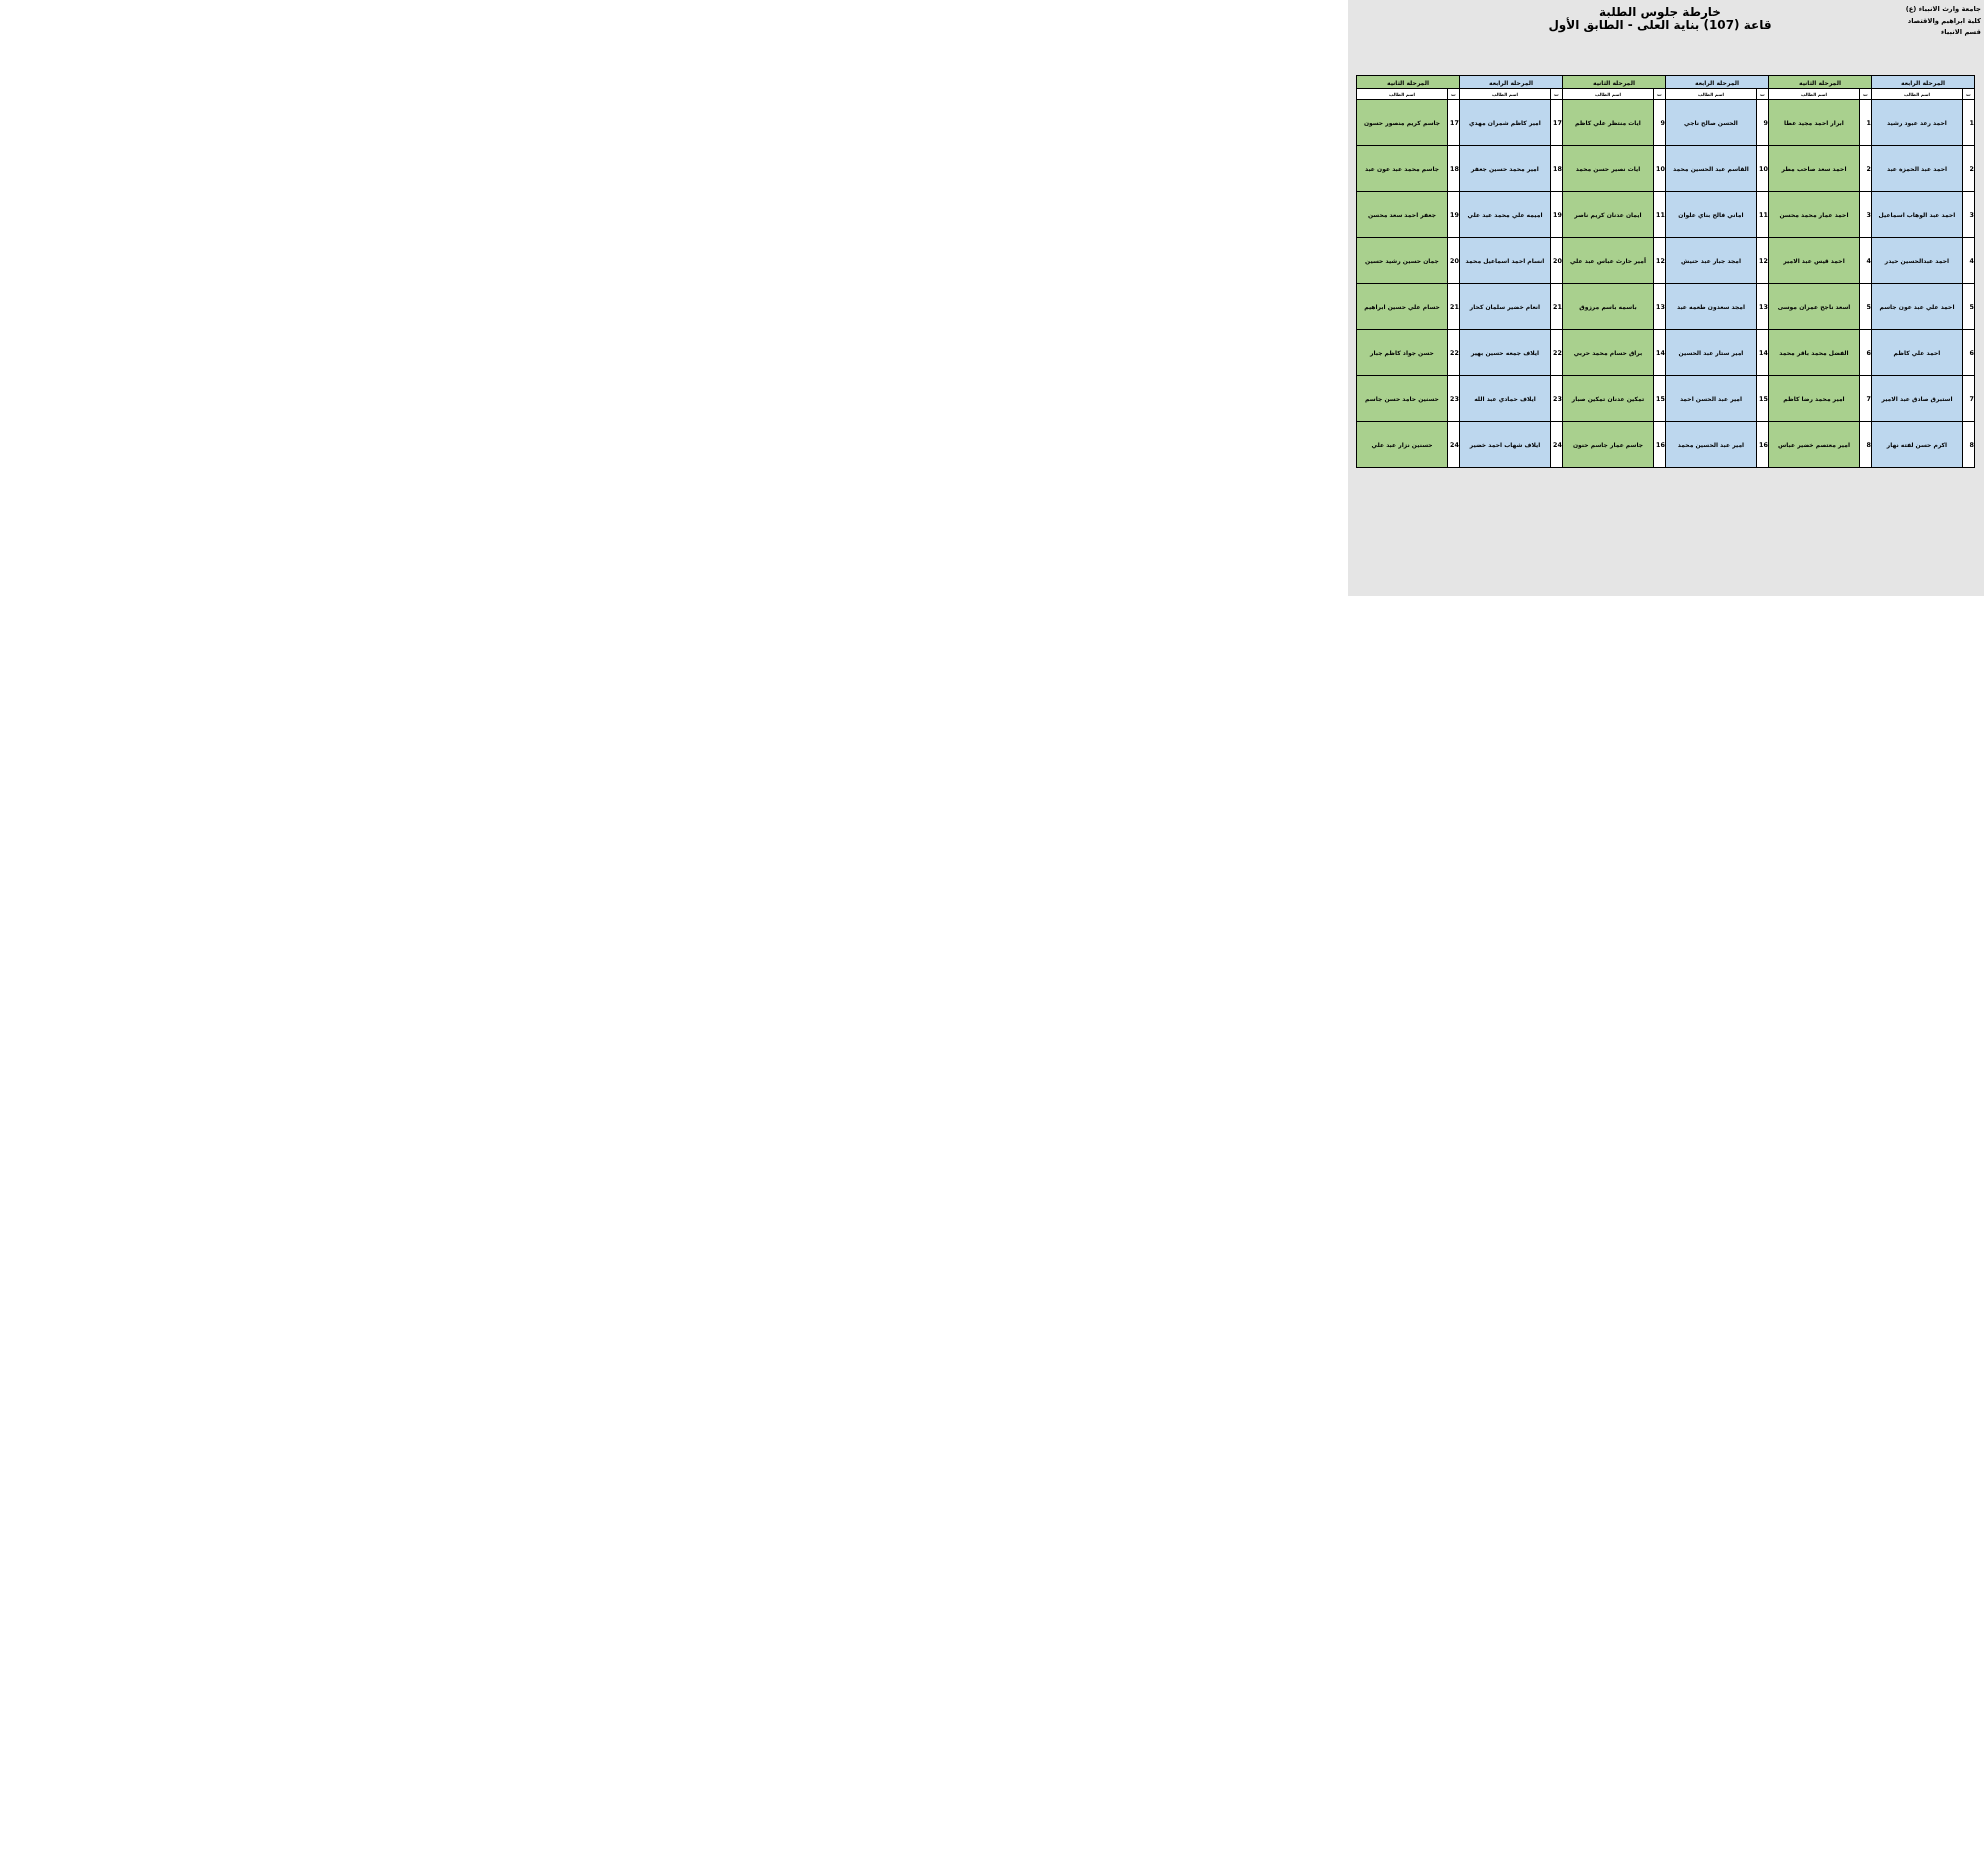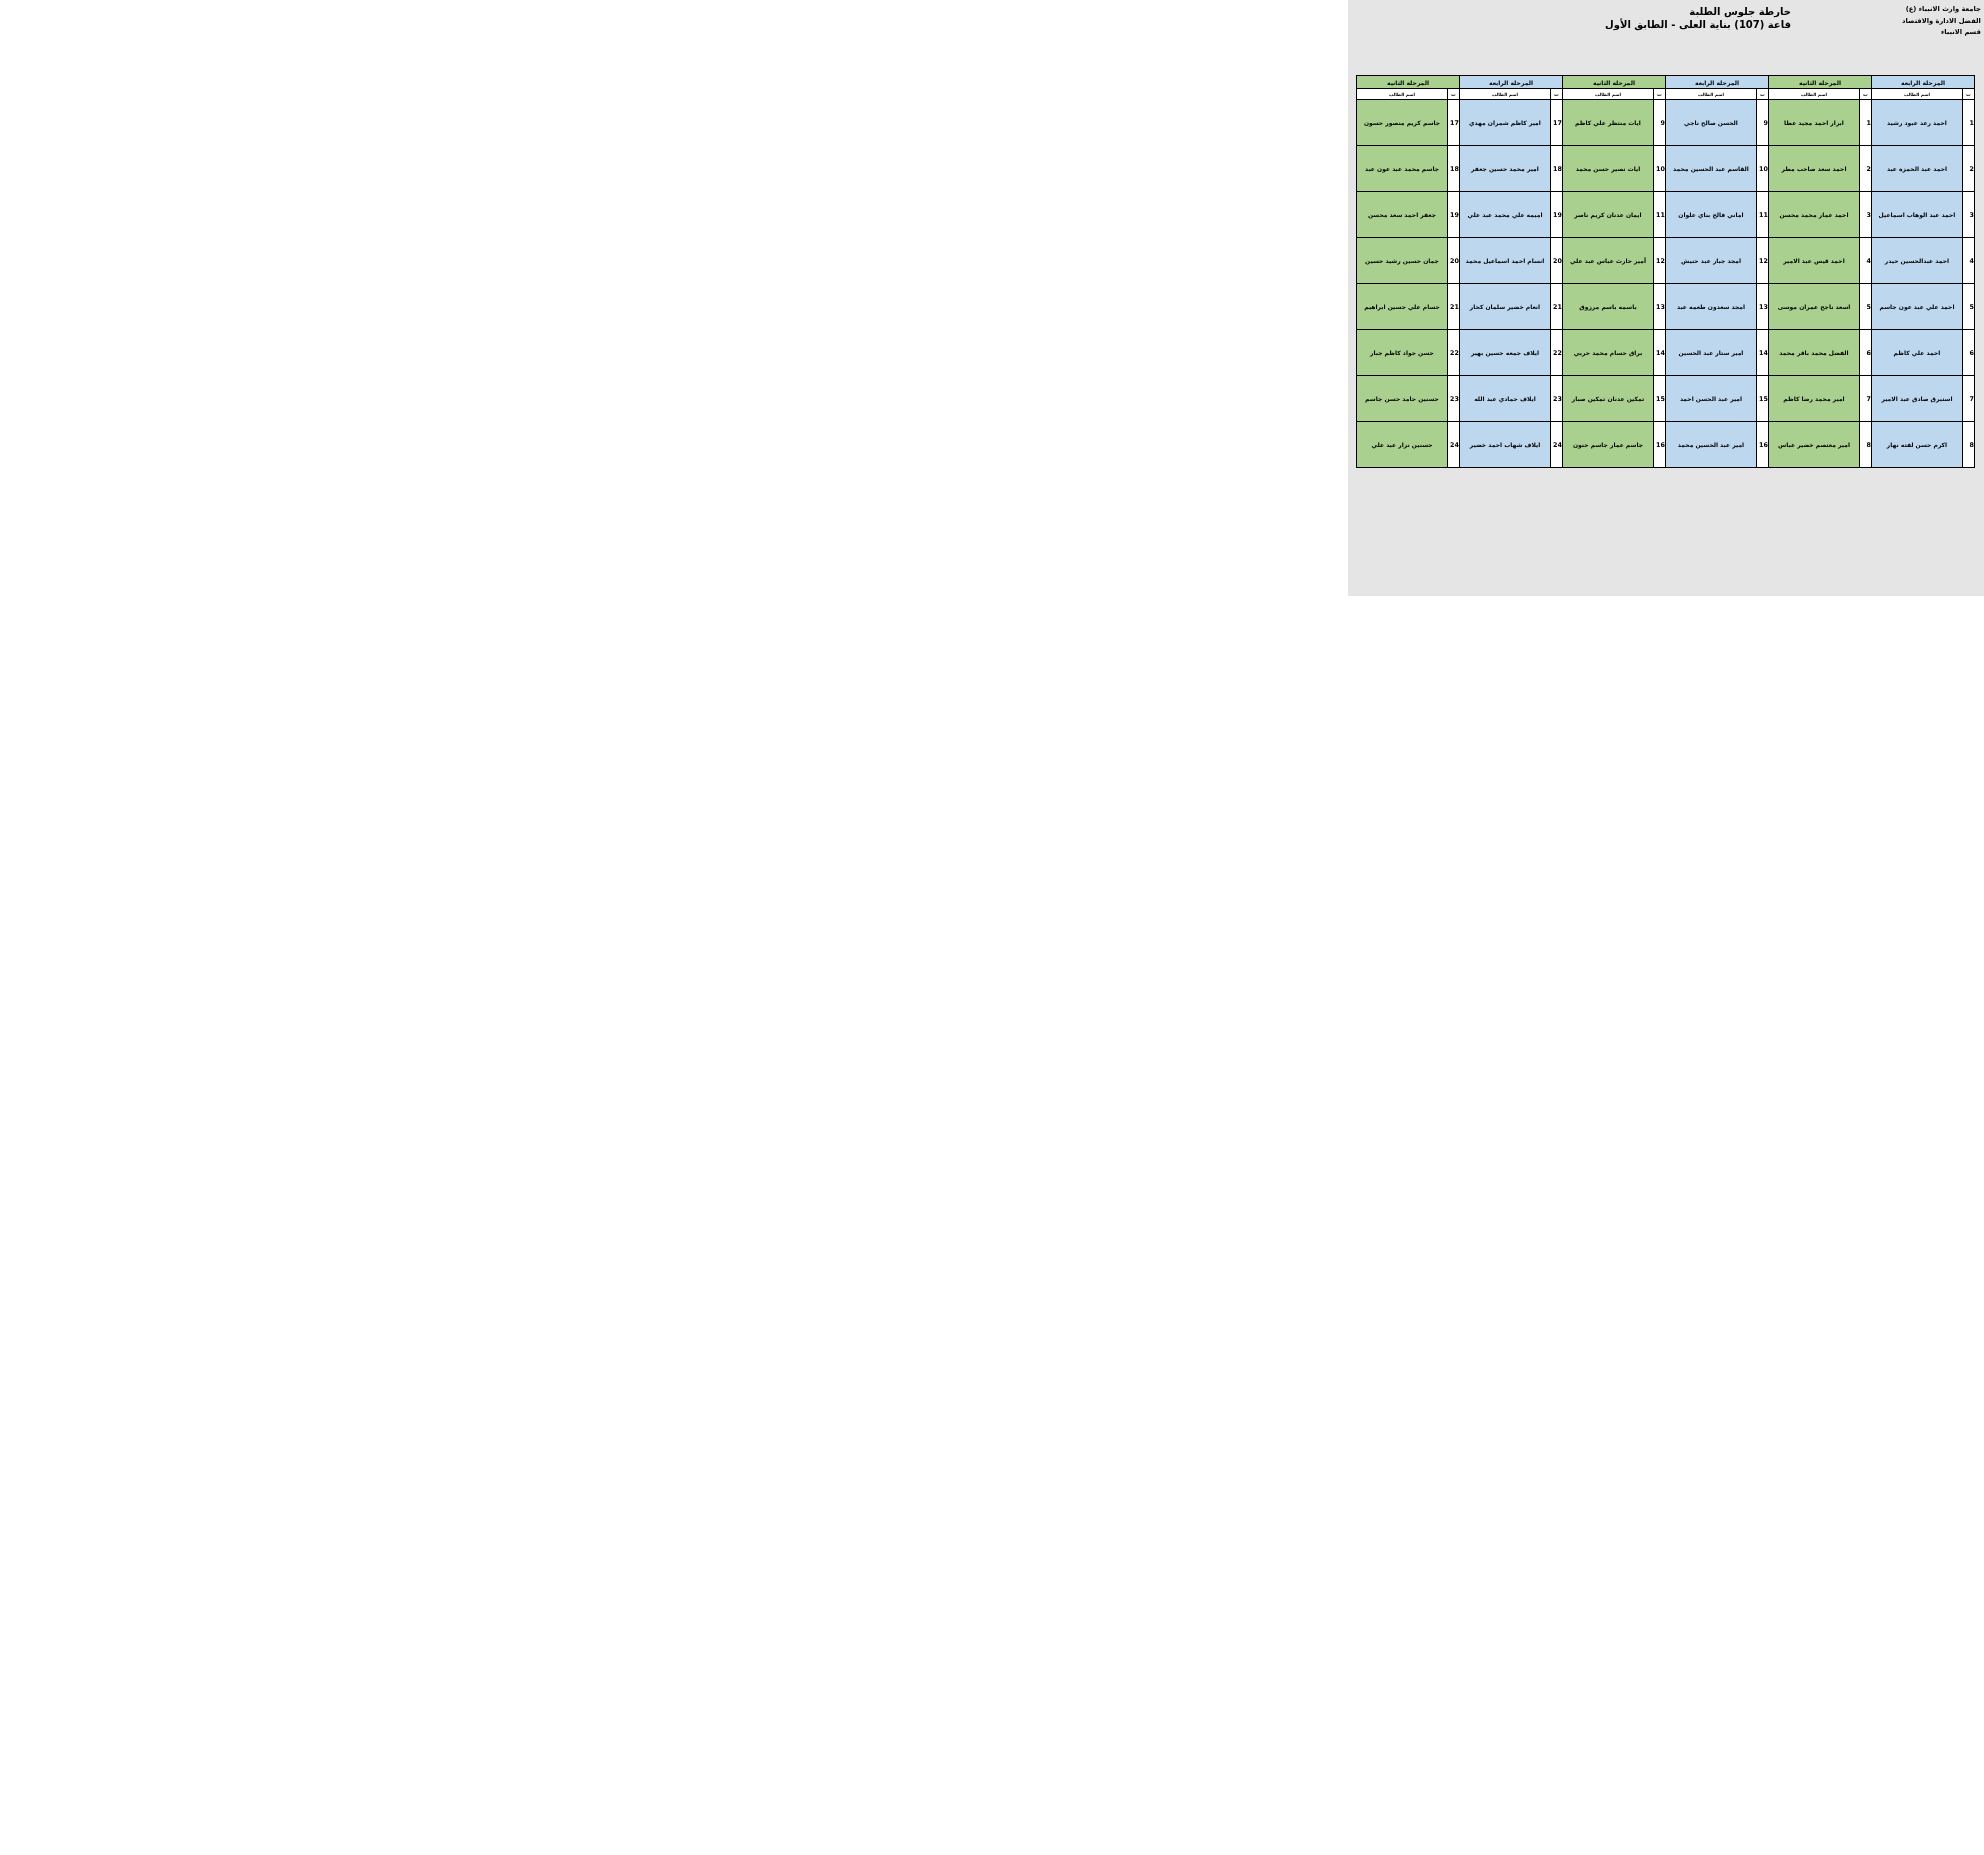--- a/index.html
+++ b/index.html
@@ -10,21 +10,21 @@
     font-family:"DejaVu Sans",sans-serif;
     color:#000;
     overflow:hidden;
   }
   .hdr-right{
     position:absolute;top:4px;right:3.2px;
     text-align:right;font-weight:bold;font-size:6.7px;line-height:11.5px;
   }
   .hdr-center{
     position:absolute;top:6.4px;left:181px;width:262px;
-    font-weight:bold;font-size:10px;line-height:12.3px;
+    text-align:center;font-weight:bold;font-size:12px;line-height:12.3px;
   }
   table.seating{
     position:absolute;top:75px;right:9px;
     border-collapse:collapse;table-layout:fixed;
     border:0.8px solid #000;
     font-family:"DejaVu Sans",sans-serif;
   }
   .c-num{width:12px;}
   .c-name{width:91px;}
   .seating th,.seating td{border:0.4px solid #000;padding:0;}
@@ -49,21 +49,21 @@
     white-space:nowrap;overflow:visible;
   }
 </style>
 </head>
 <body>
 
 <div class="page">
 
   <div class="hdr-right">
     <div>جامعة وارث الانبياء (ع)</div>
-    <div>الفضل الادارة والاقتصاد</div>
+    <div>كلية ابراهيم والاقتصاد</div>
     <div>قسم الانبياء</div>
   </div>
 
   <div class="hdr-center">
     <div>خارطة جلوس الطلبة</div>
     <div>قاعة (107) بناية العلى - الطابق الأول</div>
   </div>
 
   <table class="seating" dir="rtl">
       <colgroup>

